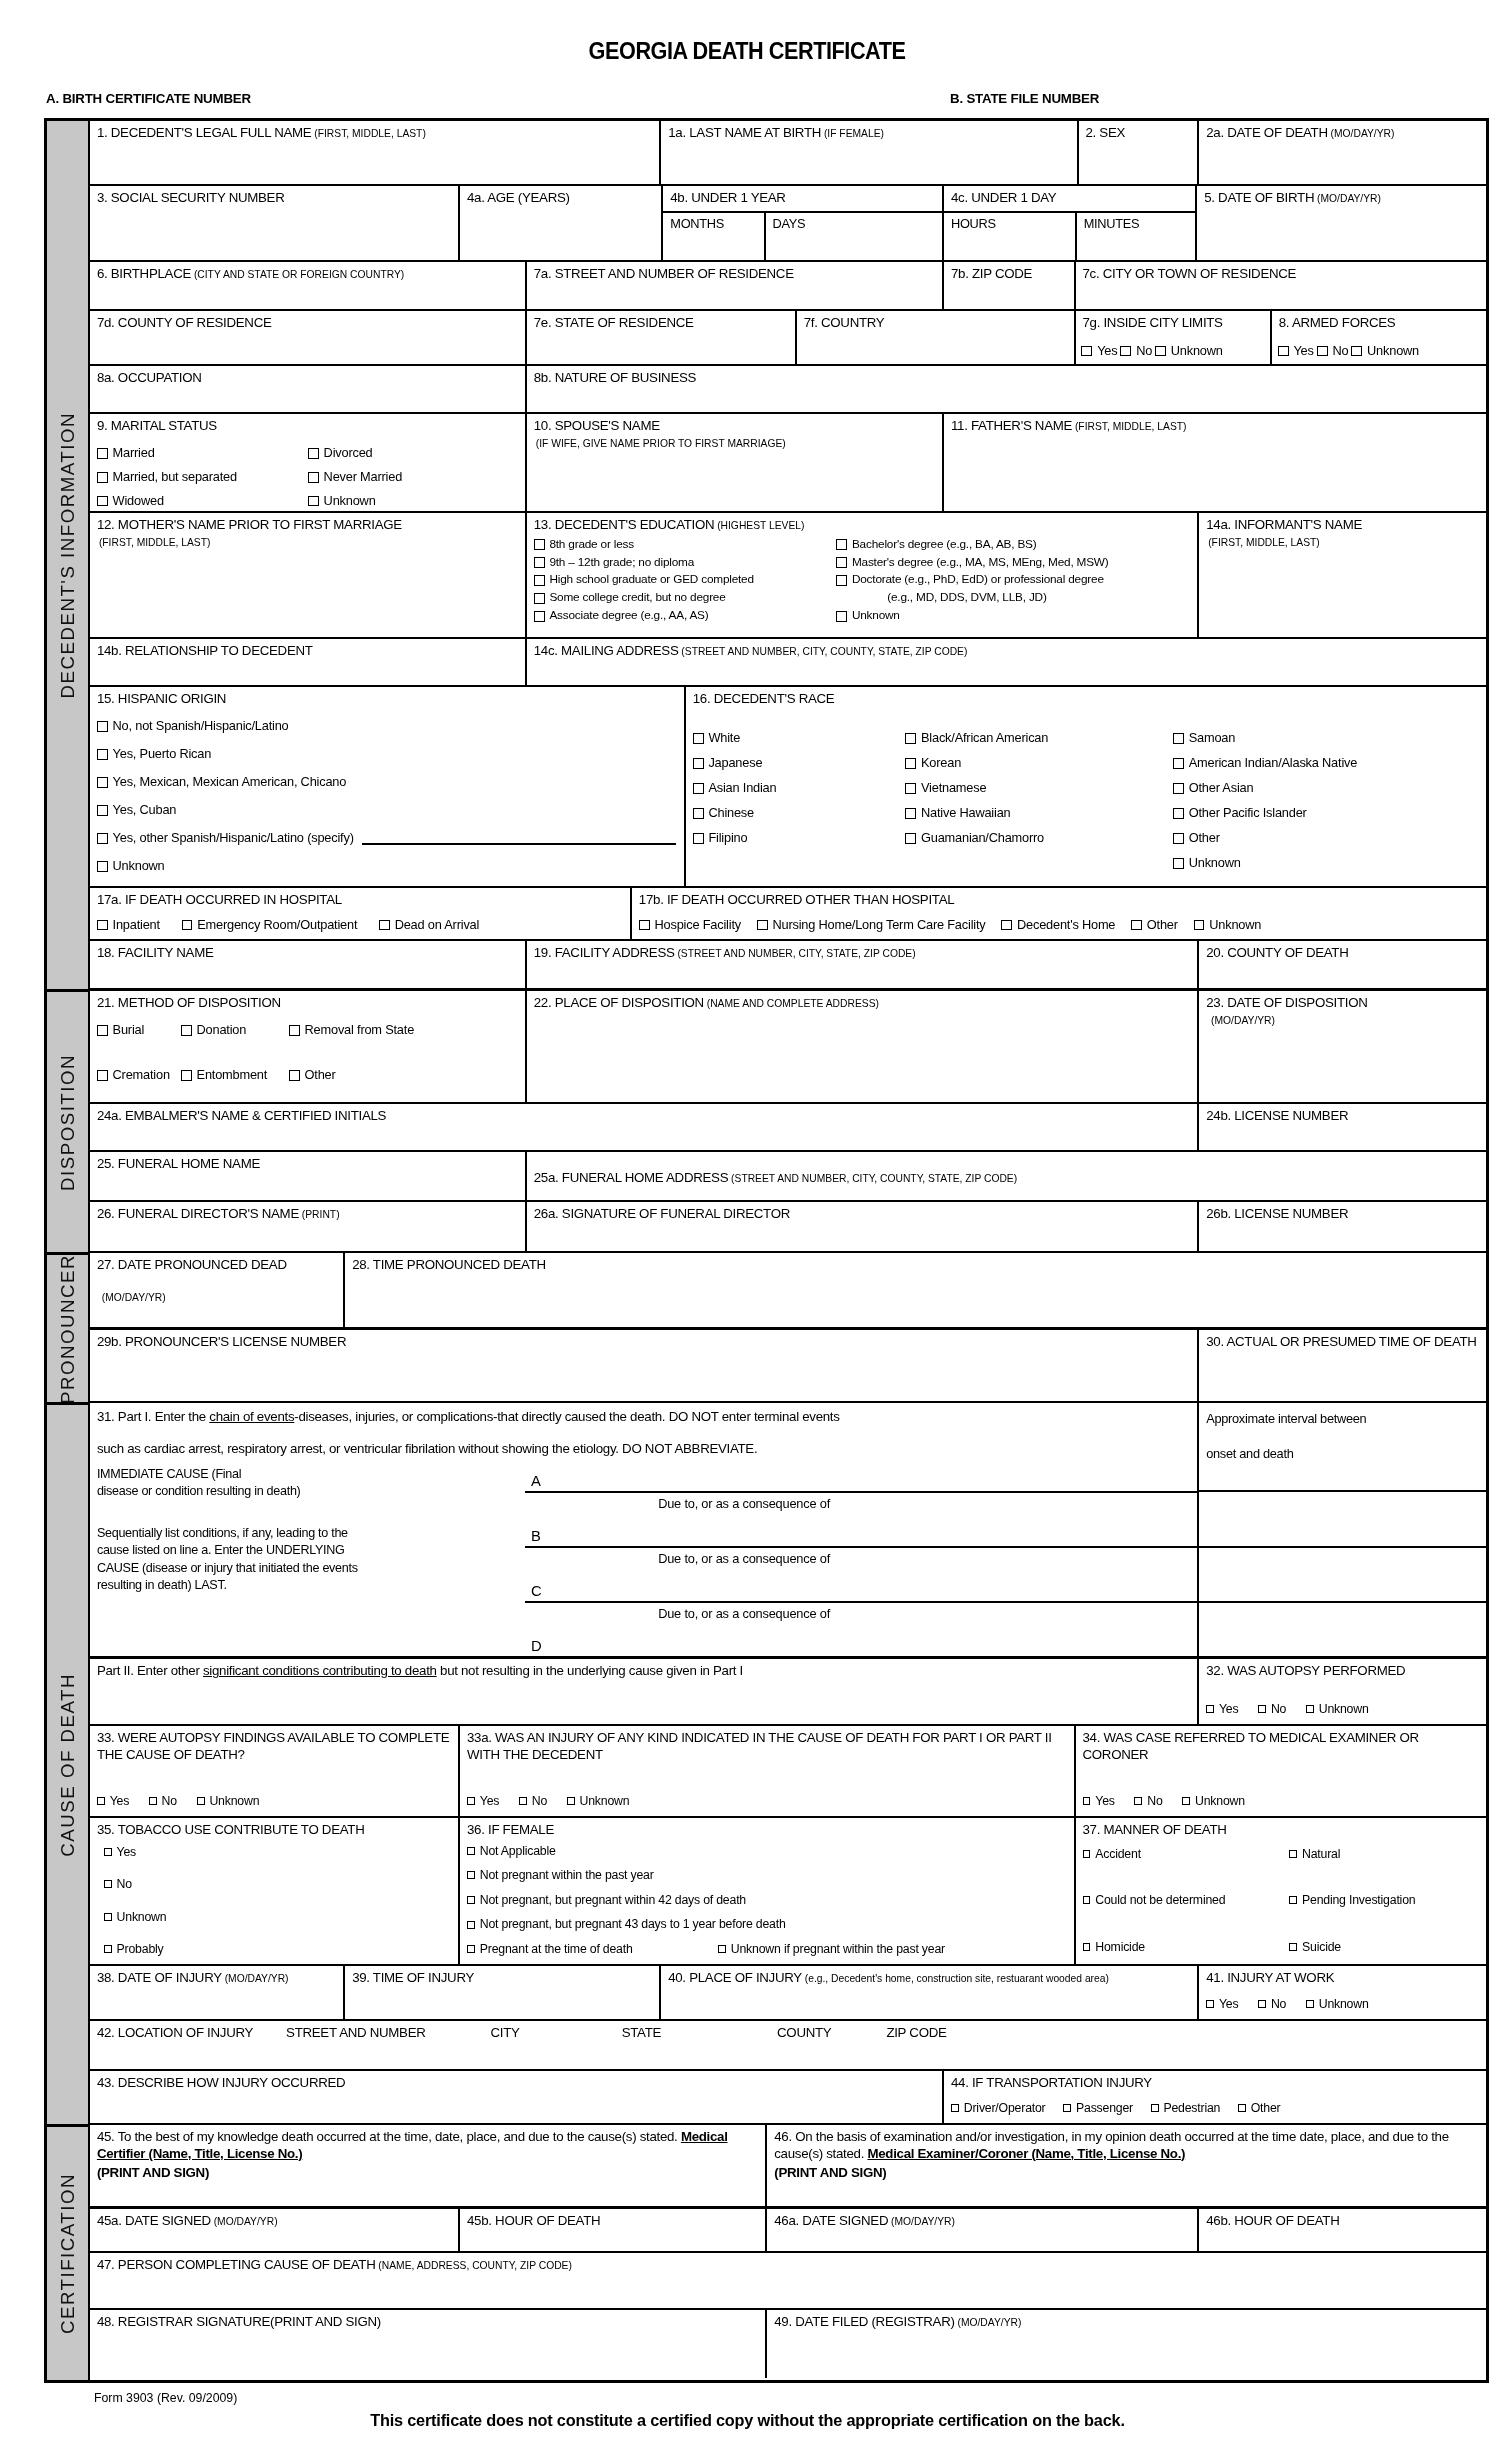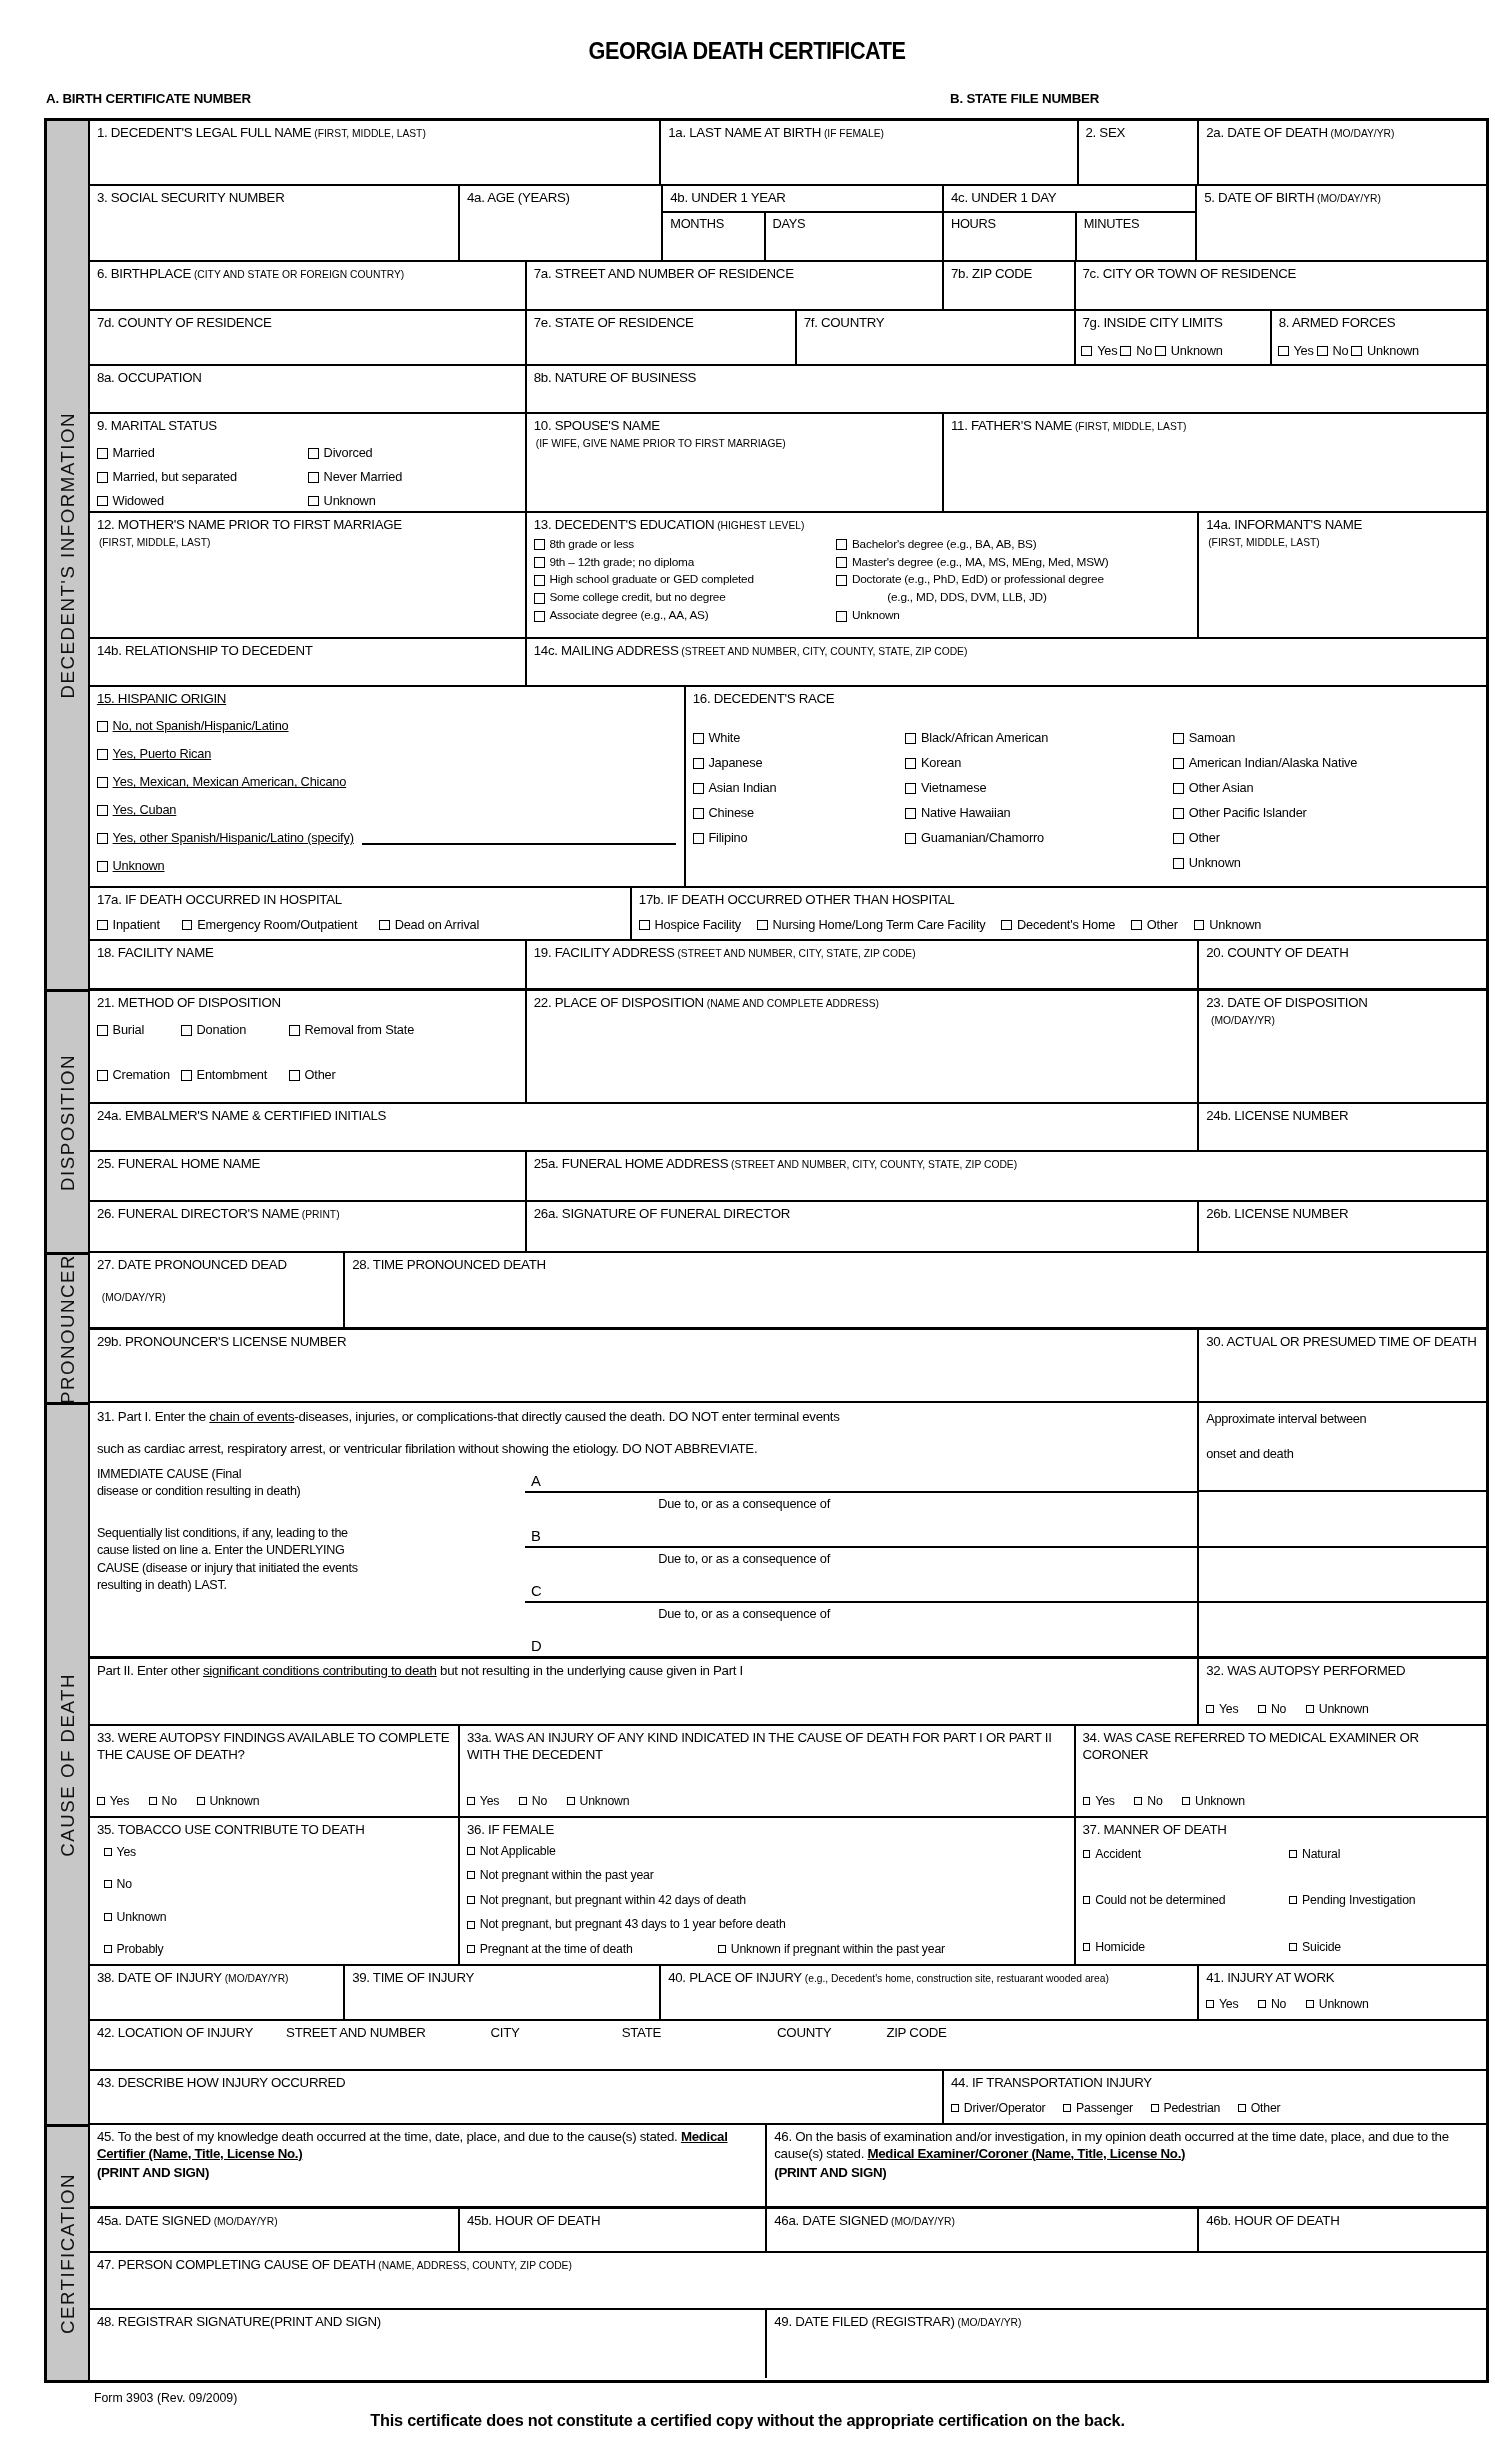--- a/index.html
+++ b/index.html
@@ -354,21 +354,21 @@
         </div>
         <div class="row" data-name="form-row" style="height: 48px;">
           <div class="cell" data-name="field-14b" style="width: 31.15%;">
             <div class="head" data-name="field-label"><span class="lbl">14b. RELATIONSHIP TO DECEDENT</span></div>
           </div>
           <div class="cell" data-name="field-14c" style="width: 68.85%;">
             <div class="head" data-name="field-label"><span class="lbl">14c. MAILING ADDRESS</span><span class="note"> (STREET AND NUMBER, CITY, COUNTY, STATE, ZIP CODE)</span></div>
           </div>
         </div>
         <div class="row" data-name="form-row" style="height: 201px;">
-          <div class="cell" data-name="field-15" style="width: 42.54%; text-decoration: underline;">
+          <div class="cell" data-name="field-15" style="width: 42.54%;">
             <div class="head" data-name="field-label"><span class="lbl">15. HISPANIC ORIGIN</span></div>
             <div class="cbcols">
               <div class="cbcol">
                 <span class="cbi" data-name="checkbox-no-not-spanish-hispanic-latino">
                   <span class="box" data-name="checkbox-icon"></span>
                   <span class="cbt">No, not Spanish/Hispanic/Latino</span>
                 </span>
                 <span class="cbi" data-name="checkbox-yes-puerto-rican">
                   <span class="box" data-name="checkbox-icon"></span>
                   <span class="cbt">Yes, Puerto Rican</span>
@@ -571,21 +571,21 @@
             <div class="head" data-name="field-label"><span class="lbl">24a. EMBALMER'S NAME &amp; CERTIFIED INITIALS</span></div>
           </div>
           <div class="cell" data-name="field-24b" style="width: 20.68%;">
             <div class="head" data-name="field-label"><span class="lbl">24b. LICENSE NUMBER</span></div>
           </div>
         </div>
         <div class="row" data-name="form-row" style="height: 50px;">
           <div class="cell" data-name="field-25" style="width: 31.15%;">
             <div class="head" data-name="field-label"><span class="lbl">25. FUNERAL HOME NAME</span></div>
           </div>
-          <div class="cell" data-name="field-25a" style="width: 68.85%;">
+          <div class="cell" data-name="field-25a" style="width: 68.85%; justify-content: center;">
             <div class="head" data-name="field-label"><span class="lbl">25a. FUNERAL HOME ADDRESS</span><span class="note"> (STREET AND NUMBER, CITY, COUNTY, STATE, ZIP CODE)</span></div>
           </div>
         </div>
         <div class="row" data-name="form-row" style="height: 51px;">
           <div class="cell" data-name="field-26" style="width: 31.15%;">
             <div class="head" data-name="field-label"><span class="lbl">26. FUNERAL DIRECTOR'S NAME</span><span class="note"> (PRINT)</span></div>
           </div>
           <div class="cell" data-name="field-26a" style="width: 48.17%;">
             <div class="head" data-name="field-label"><span class="lbl">26a. SIGNATURE OF FUNERAL DIRECTOR</span></div>
           </div>

